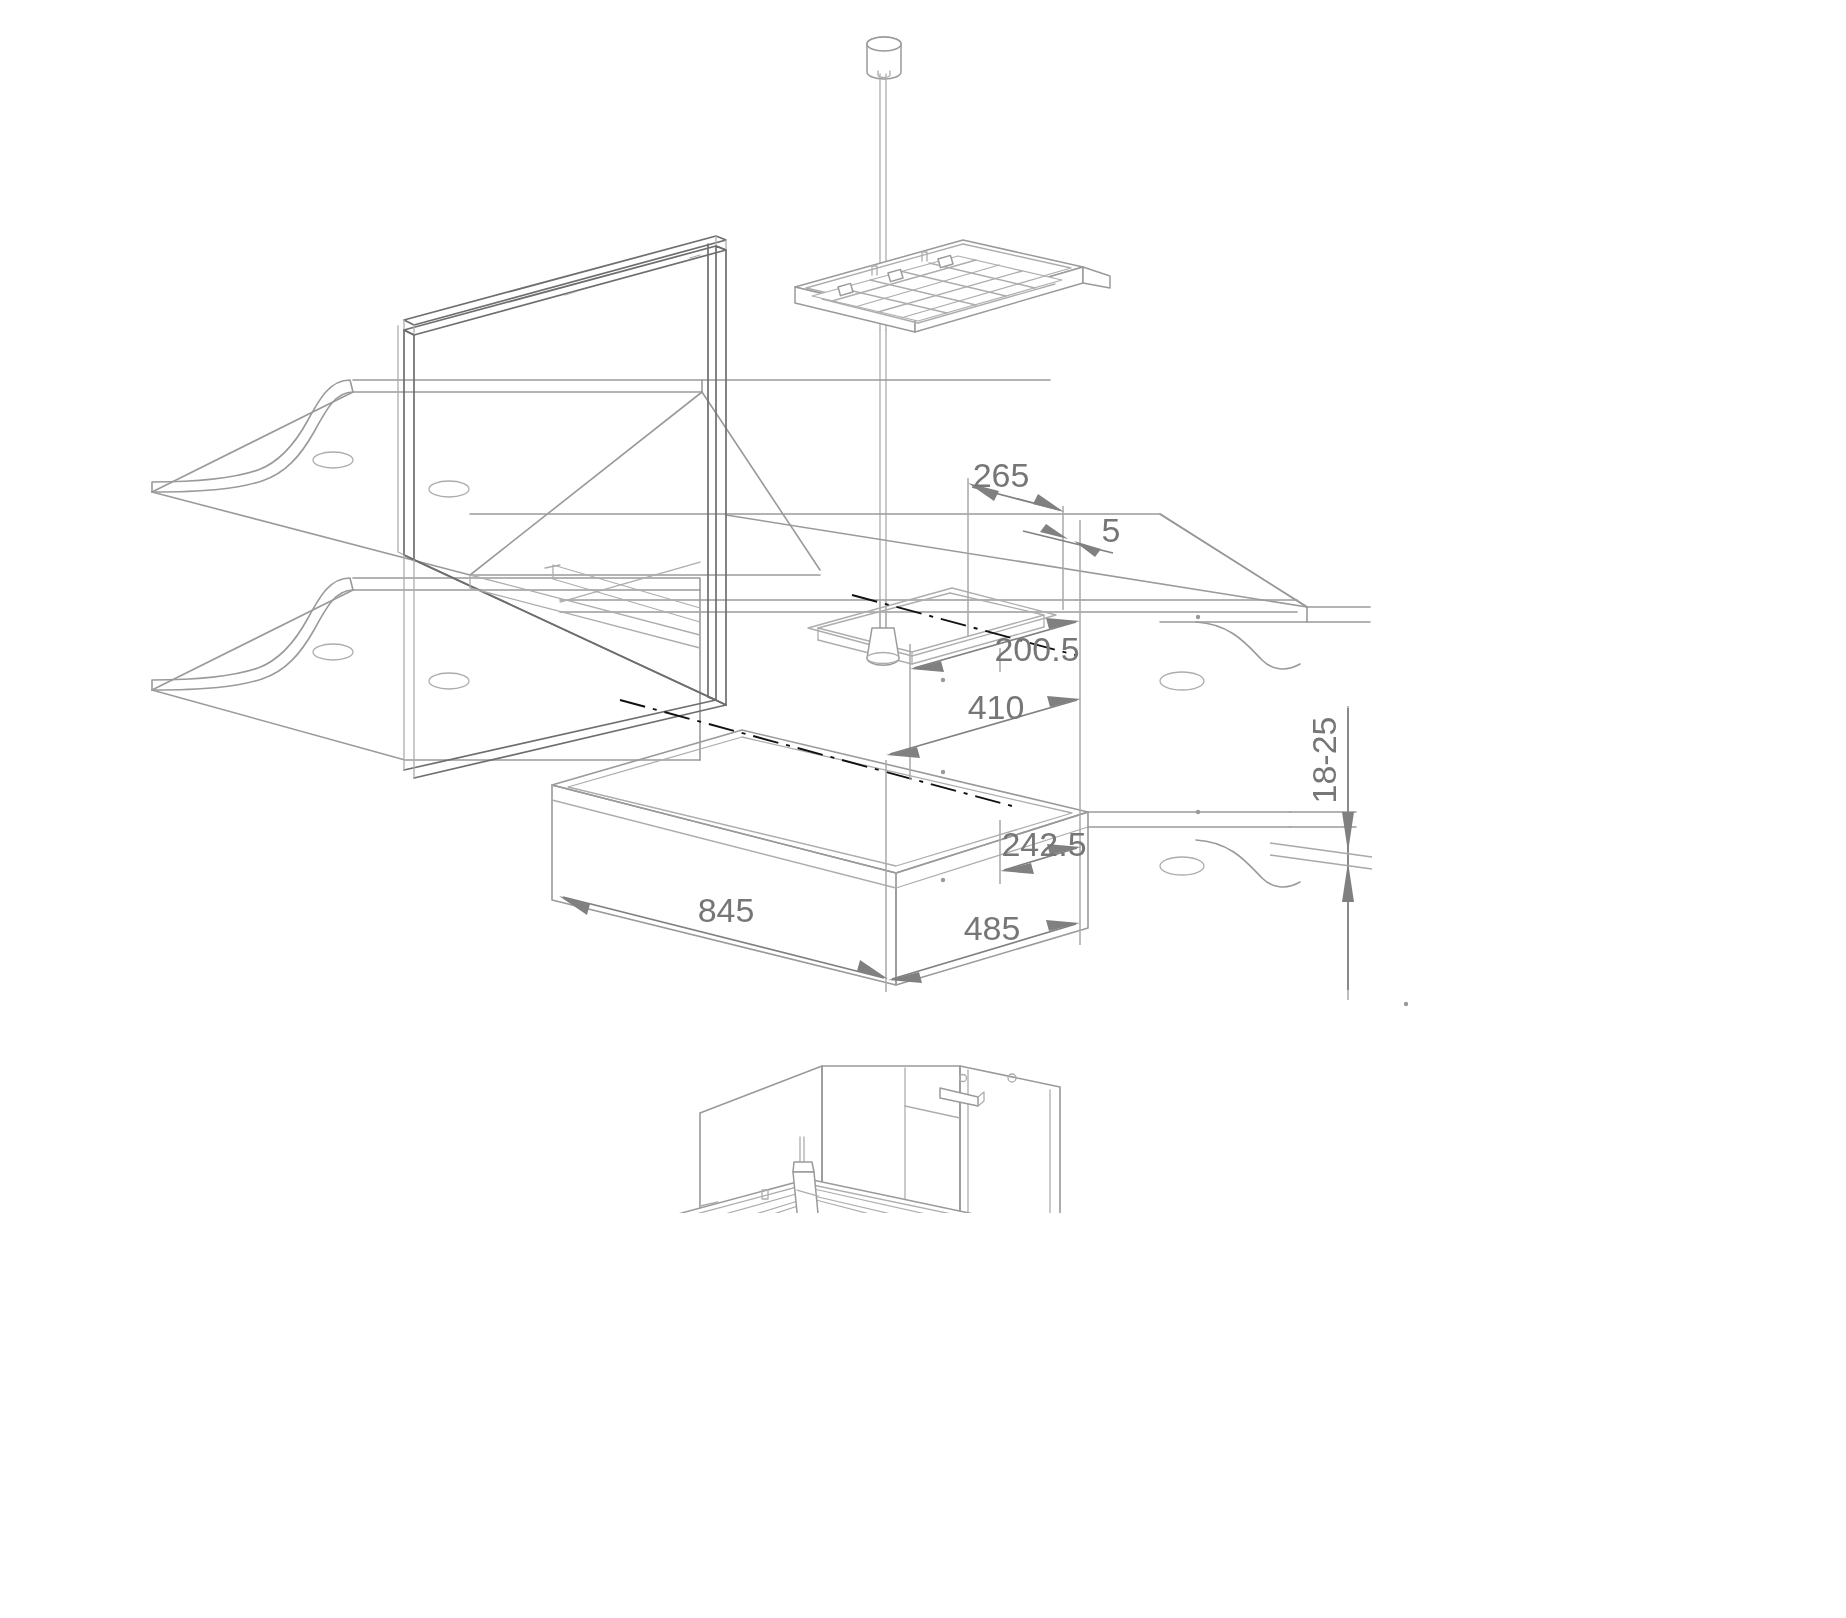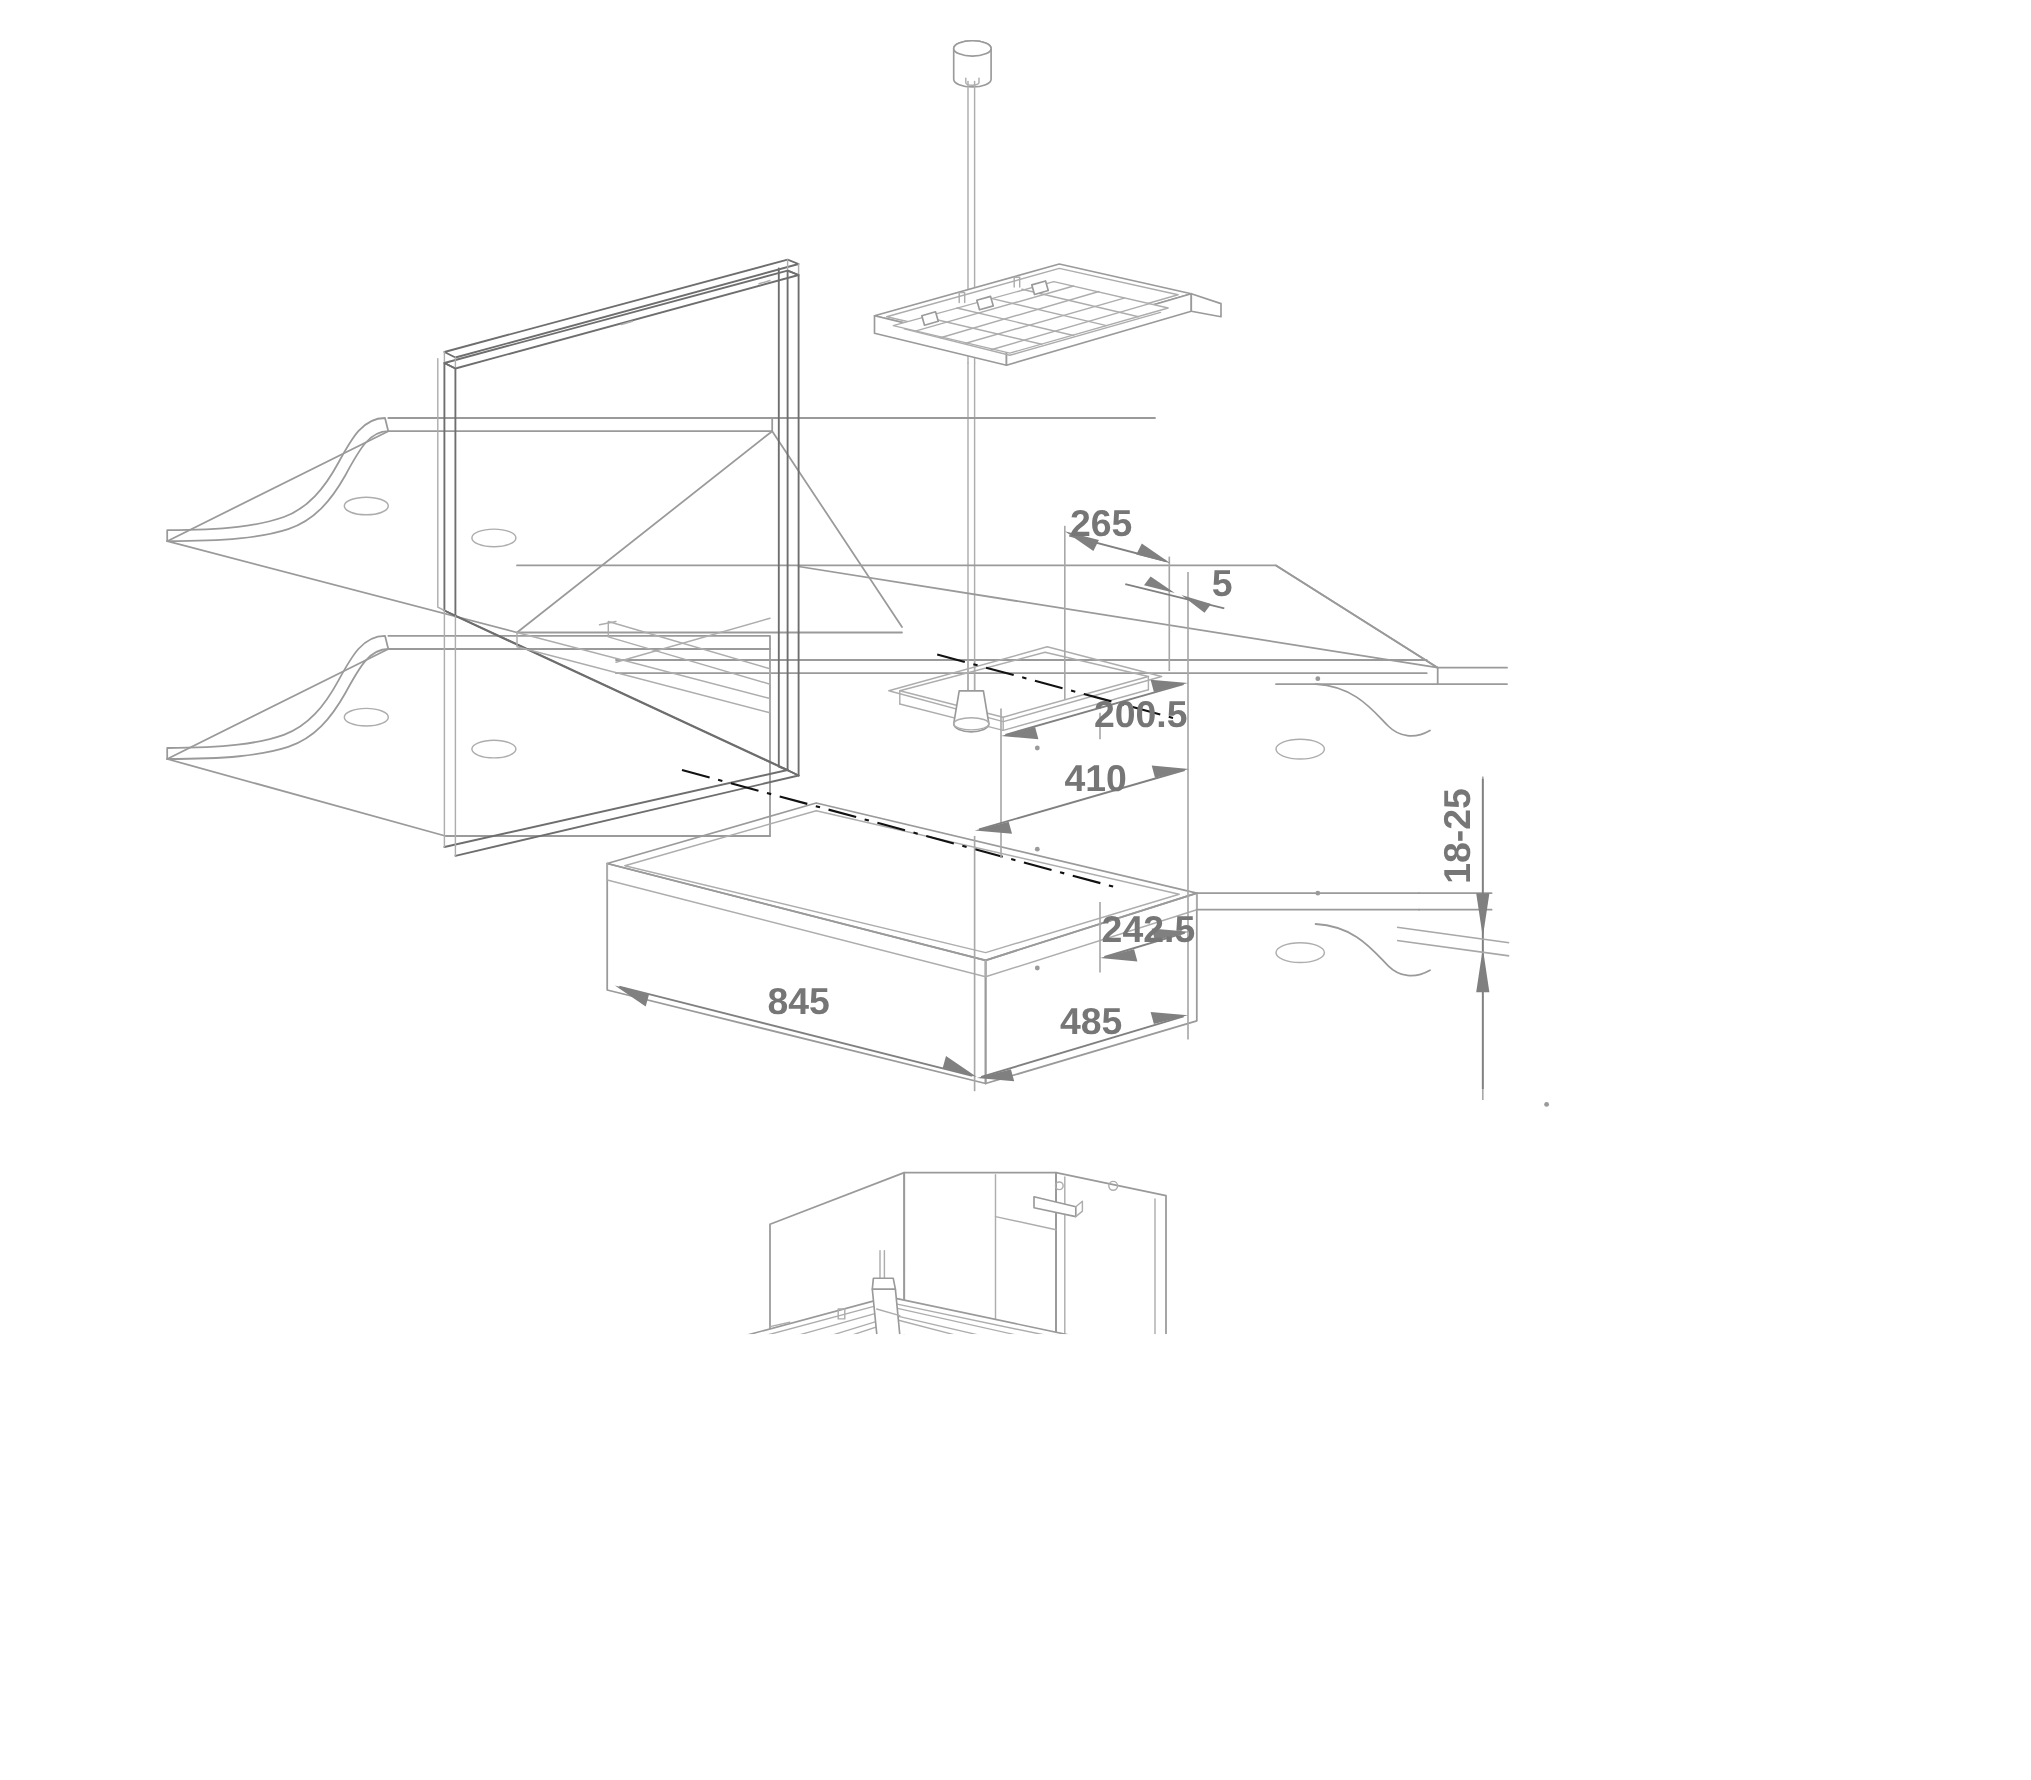--- a/index.html
+++ b/index.html
@@ -10,21 +10,20 @@
   }
   body {
     font-family: "Liberation Sans", sans-serif;
   }
   #sheet {
     position: relative;
     width: 1846px;
     height: 1213px;
     background: #ffffff;
     overflow: hidden;
-    font-weight: bold;
   }
   #sheet svg {
     position: absolute;
     left: 0;
     top: 0;
     width: 1846px;
     height: 1618px;
     display: block;
   }
   .dimtext {

